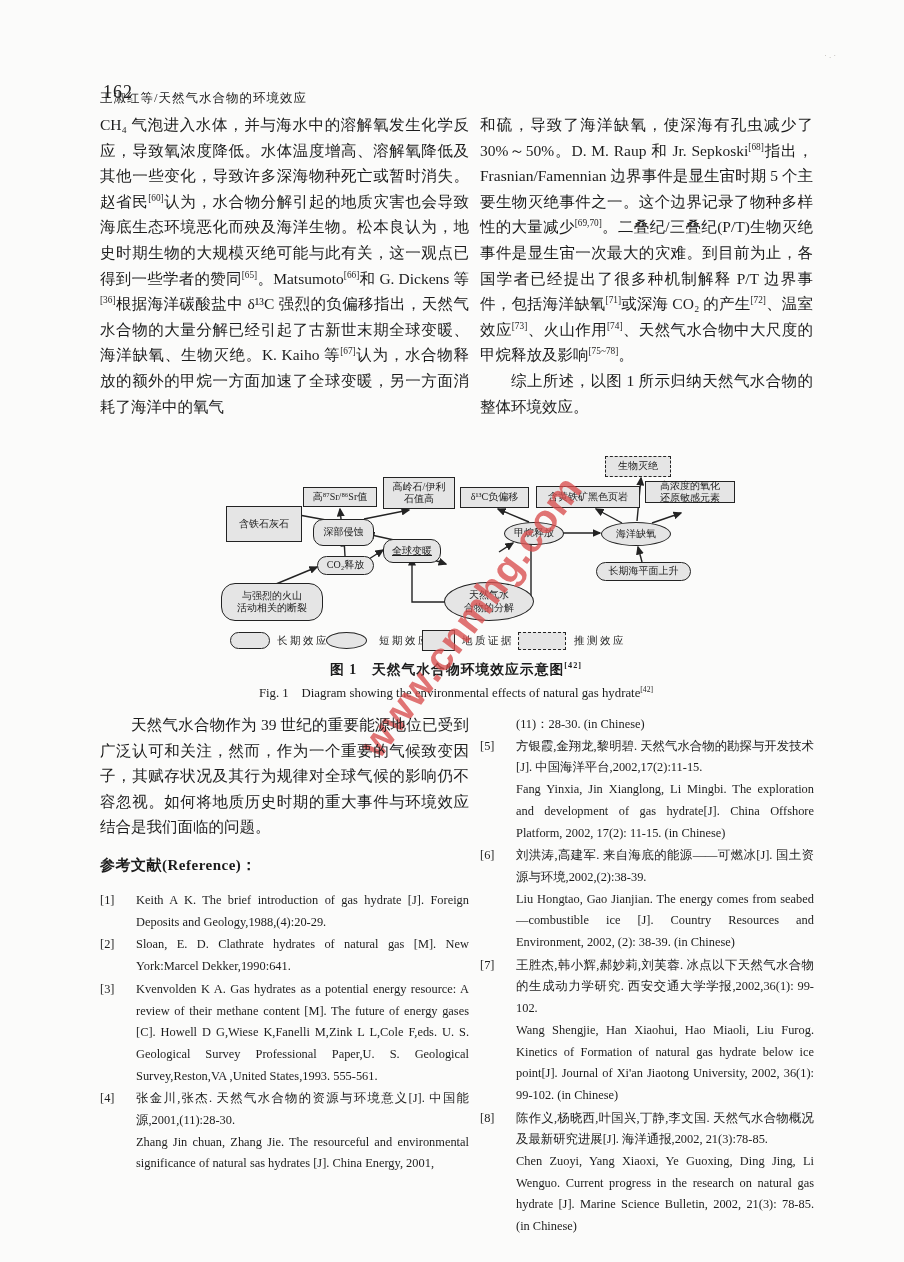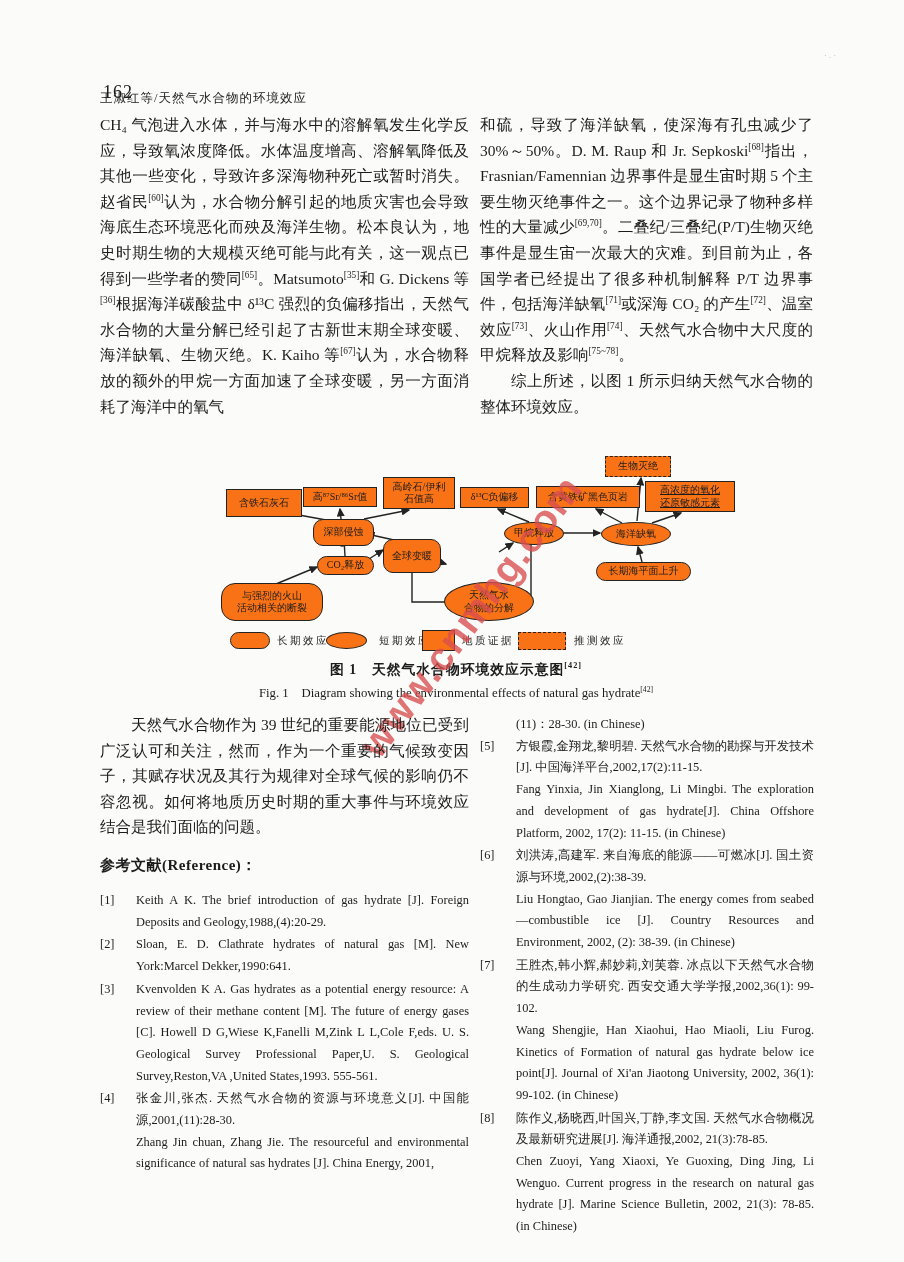--- a/index.html
+++ b/index.html
@@ -10,21 +10,21 @@
   .speck{position:absolute;left:824px;top:50px;color:#b9b4ae;font-size:9px;letter-spacing:2px;}
   .col{position:absolute;text-align:justify;font-size:15.5px;line-height:25.6px;}
   .leftcol{left:100px;top:112px;width:369px;}
   .rightcol{left:480px;top:112px;width:333px;}
   .col p{margin:0;}
   .indent{text-indent:2em;}
   sup{font-size:0.6em;vertical-align:super;line-height:0;}
   
   .figwrap{position:absolute;left:100px;top:448px;width:712px;height:214px;font-size:10px;}
   .figwrap svg{position:absolute;left:0;top:0;}
-  .node{position:absolute;box-sizing:border-box;border:1.3px solid #232323;background:#f97316;
+  .node{position:absolute;box-sizing:border-box;border:1.3px solid #232323;background:#e5e5e5;
         display:flex;align-items:center;justify-content:center;text-align:center;
         line-height:1.22;white-space:pre-line;padding:1px 2px;font-size:10px;}
   .stadium{border-radius:10px;}
   .ellipse{border-radius:50%;}
   .dashedbox{border:1.6px dashed #232323;}
   .legend-label{position:absolute;font-size:10.5px;letter-spacing:2.5px;white-space:nowrap;text-align:right;}
   .cap-zh{position:absolute;left:100px;top:661px;width:712px;text-align:center;font-weight:bold;
           font-size:13.8px;letter-spacing:1px;}
   .cap-en{position:absolute;left:100px;top:685px;width:712px;text-align:center;font-size:12.8px;}
   .afterfig{position:absolute;left:100px;top:712px;width:369px;text-align:justify;
@@ -49,21 +49,21 @@
 </head>
 <body>
 
 <div class="page">
 
   <div class="pnum">162</div>
   <div class="rhead">王淑红等/天然气水合物的环境效应</div>
   <div class="speck">·.·</div>
 
   <div class="col leftcol">
-    <p>CH₄ 气泡进入水体，并与海水中的溶解氧发生化学反应，导致氧浓度降低。水体温度增高、溶解氧降低及其他一些变化，导致许多深海物种死亡或暂时消失。赵省民<sup>[60]</sup>认为，水合物分解引起的地质灾害也会导致海底生态环境恶化而殃及海洋生物。松本良认为，地史时期生物的大规模灭绝可能与此有关，这一观点已得到一些学者的赞同<sup>[65]</sup>。Matsumoto<sup>[35]</sup>和 G. Dickens 等<sup>[36]</sup>根据海洋碳酸盐中 δ¹³C 强烈的负偏移指出，天然气水合物的大量分解已经引起了古新世末期全球变暖、海洋缺氧、生物灭绝。K. Kaiho 等<sup>[67]</sup>认为，水合物释放的额外的甲烷一方面加速了全球变暖，另一方面消耗了海洋中的氧气</p>
+    <p>CH₄ 气泡进入水体，并与海水中的溶解氧发生化学反应，导致氧浓度降低。水体温度增高、溶解氧降低及其他一些变化，导致许多深海物种死亡或暂时消失。赵省民<sup>[60]</sup>认为，水合物分解引起的地质灾害也会导致海底生态环境恶化而殃及海洋生物。松本良认为，地史时期生物的大规模灭绝可能与此有关，这一观点已得到一些学者的赞同<sup>[65]</sup>。Matsumoto<sup>[66]</sup>和 G. Dickens 等<sup>[36]</sup>根据海洋碳酸盐中 δ¹³C 强烈的负偏移指出，天然气水合物的大量分解已经引起了古新世末期全球变暖、海洋缺氧、生物灭绝。K. Kaiho 等<sup>[67]</sup>认为，水合物释放的额外的甲烷一方面加速了全球变暖，另一方面消耗了海洋中的氧气</p>
   </div>
 
   <div class="col rightcol">
     <p>和硫，导致了海洋缺氧，使深海有孔虫减少了 30%～50%。D. M. Raup 和 Jr. Sepkoski<sup>[68]</sup>指出，Frasnian/Famennian 边界事件是显生宙时期 5 个主要生物灭绝事件之一。这个边界记录了物种多样性的大量减少<sup>[69,70]</sup>。二叠纪/三叠纪(P/T)生物灭绝事件是显生宙一次最大的灾难。到目前为止，各国学者已经提出了很多种机制解释 P/T 边界事件，包括海洋缺氧<sup>[71]</sup>或深海 CO₂ 的产生<sup>[72]</sup>、温室效应<sup>[73]</sup>、火山作用<sup>[74]</sup>、天然气水合物中大尺度的甲烷释放及影响<sup>[75~78]</sup>。</p>
     <p class="indent">综上所述，以图 1 所示归纳天然气水合物的整体环境效应。</p>
   </div>
 
   <div class="figwrap">
     <svg width="712" height="214">
       <defs>
@@ -85,32 +85,32 @@
         <line x1="462" y1="85" x2="500" y2="85" marker-end="url(#ah)"></line>
         <line x1="522" y1="75" x2="496" y2="61" marker-end="url(#ah)"></line>
         <line x1="552" y1="75" x2="581" y2="65" marker-end="url(#ah)"></line>
         <line x1="537" y1="73" x2="541" y2="30" marker-end="url(#ah)"></line>
         <line x1="542" y1="114" x2="538" y2="99" marker-end="url(#ah)"></line>
         <polyline points="431,95 431,154 312,154 312,110" marker-end="url(#ah)"></polyline>
       </g>
     </svg>
 
     <div class="node dashedbox" style="left:505px;top:8px;width:66px;height:21px;">生物灭绝</div>
-    <div class="node" style="left:126px;top:41px;width:76px;height:28px;">含铁石灰石</div>
+    <div class="node" style="left:126px;top:58px;width:76px;height:36px;">含铁石灰石</div>
     <div class="node" style="left:203px;top:39px;width:74px;height:20px;">高⁸⁷Sr/⁸⁶Sr值</div>
     <div class="node" style="left:283px;top:29px;width:72px;height:32px;">高岭石/伊利
 石值高</div>
     <div class="node" style="left:360px;top:39px;width:69px;height:21px;">δ¹³C负偏移</div>
     <div class="node" style="left:436px;top:38px;width:104px;height:22px;">含黄铁矿黑色页岩</div>
-    <div class="node" style="left:545px;top:33px;width:90px;height:31px;text-decoration:underline;">高浓度的氧化
+    <div class="node" style="left:545px;top:33px;width:90px;height:22px;">高浓度的氧化
 还原敏感元素</div>
     <div class="node stadium" style="left:213px;top:71px;width:61px;height:27px;">深部侵蚀</div>
     <div class="node ellipse" style="left:404px;top:74px;width:60px;height:23px;">甲烷释放</div>
     <div class="node ellipse" style="left:501px;top:74px;width:70px;height:24px;">海洋缺氧</div>
-    <div class="node stadium" style="left:283px;top:91px;width:58px;height:34px;">全球变暖</div>
+    <div class="node stadium" style="left:283px;top:91px;width:58px;height:24px;text-decoration:underline;">全球变暖</div>
     <div class="node stadium" style="left:217px;top:108px;width:57px;height:19px;">CO₂释放</div>
     <div class="node ellipse" style="left:344px;top:101px;width:90px;height:39px;margin-top:33px;">天然气水
 合物的分解</div>
     <div class="node stadium" style="left:496px;top:114px;width:95px;height:19px;">长期海平面上升</div>
     <div class="node stadium" style="left:121px;top:135px;width:102px;height:38px;border-radius:14px;">与强烈的火山
 活动相关的断裂</div>
 
     <div class="node stadium" style="left:130px;top:184px;width:40px;height:17px;"></div>
     <div class="legend-label" style="left:177px;top:186px;">长期效应</div>
     <div class="node ellipse" style="left:226px;top:184px;width:41px;height:17px;"></div>

